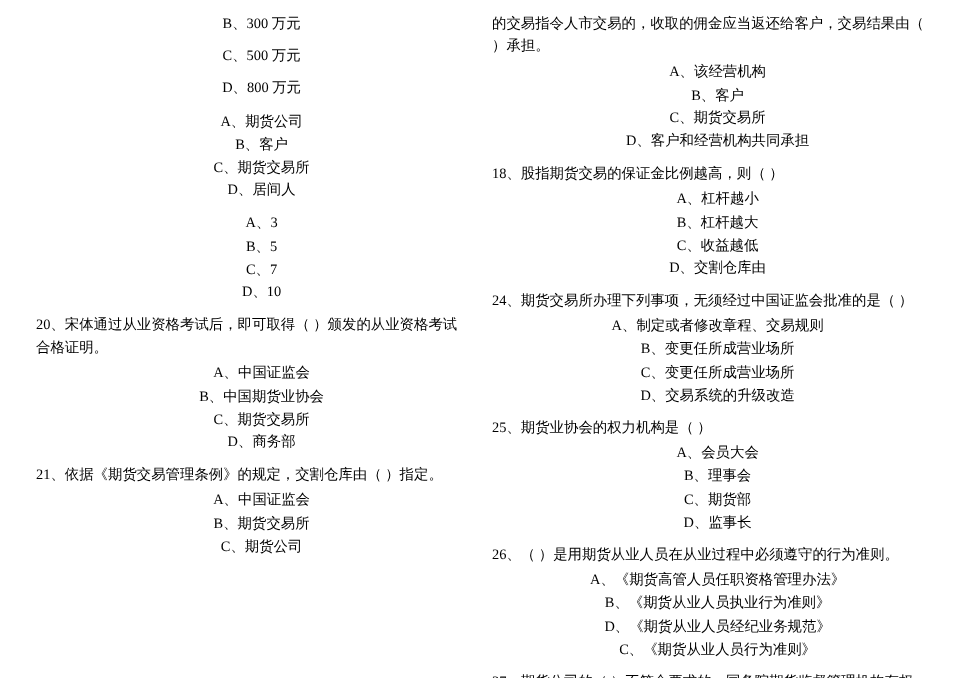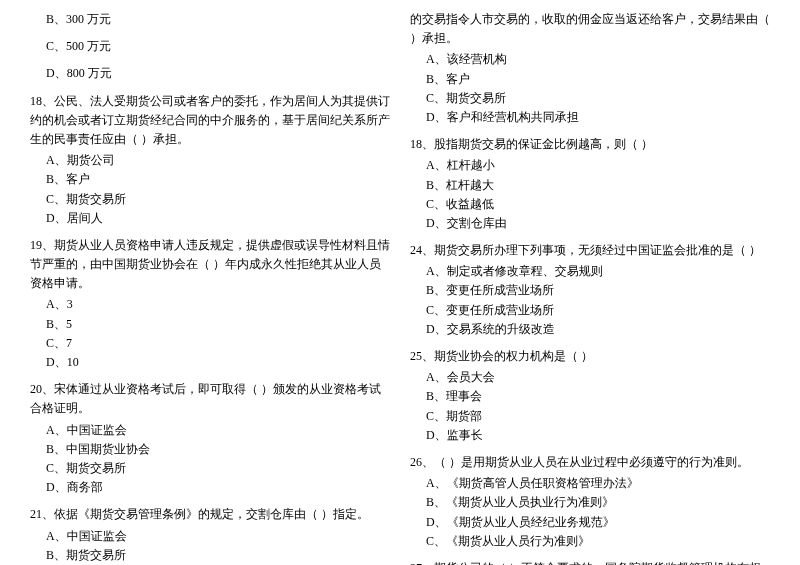--- a/index.html
+++ b/index.html
@@ -31,20 +31,21 @@
       margin-bottom: 8px;
     }
     .question-text {
       text-indent: 0;
       line-height: 1.6;
       margin-bottom: 2px;
     }
     .option {
       margin-left: 16px;
       line-height: 1.6;
+      text-align: center;
     }
   </style>
 </head>
 <body>
 
 <div class="page-container">
   <div class="two-col">
 
     <div class="col">
 
@@ -54,29 +55,27 @@
 
       <div class="question-block">
         <div class="option">C、500 万元</div>
       </div>
 
       <div class="question-block">
         <div class="option">D、800 万元</div>
       </div>
 
       <div class="question-block">
-        <div class="question-text">18、公民、法人受期货公司或者客户的委托，作为居间人为其提供订约的机会或者订立期货经纪合同的中介服务的，基于居间纪关系所产生的民事责任应由（    ）承担。</div>
         <div class="option">A、期货公司</div>
         <div class="option">B、客户</div>
         <div class="option">C、期货交易所</div>
         <div class="option">D、居间人</div>
       </div>
 
       <div class="question-block">
-        <div class="question-text">19、期货从业人员资格申请人违反规定，提供虚假或误导性材料且情节严重的，由中国期货业协会在（    ）年内成永久性拒绝其从业人员资格申请。</div>
         <div class="option">A、3</div>
         <div class="option">B、5</div>
         <div class="option">C、7</div>
         <div class="option">D、10</div>
       </div>
 
       <div class="question-block">
         <div class="question-text">20、宋体通过从业资格考试后，即可取得（    ）颁发的从业资格考试合格证明。</div>
         <div class="option">A、中国证监会</div>
         <div class="option">B、中国期货业协会</div>

